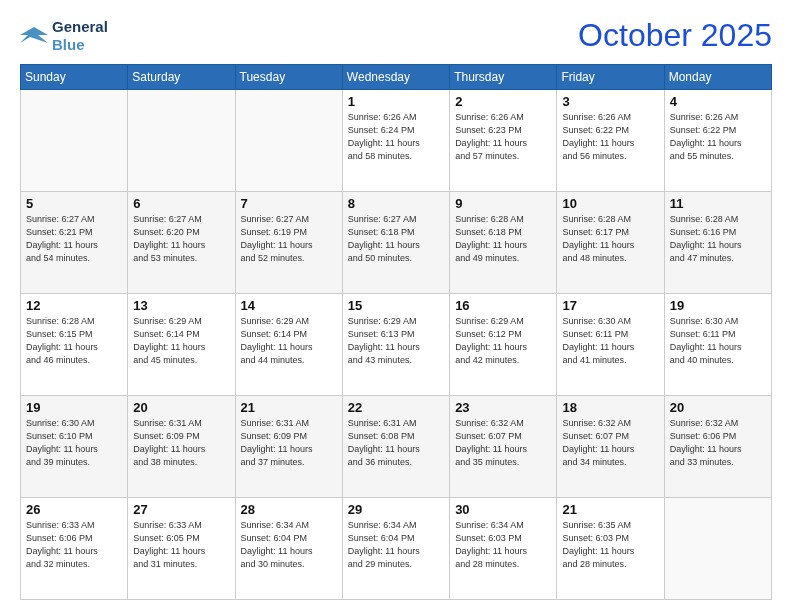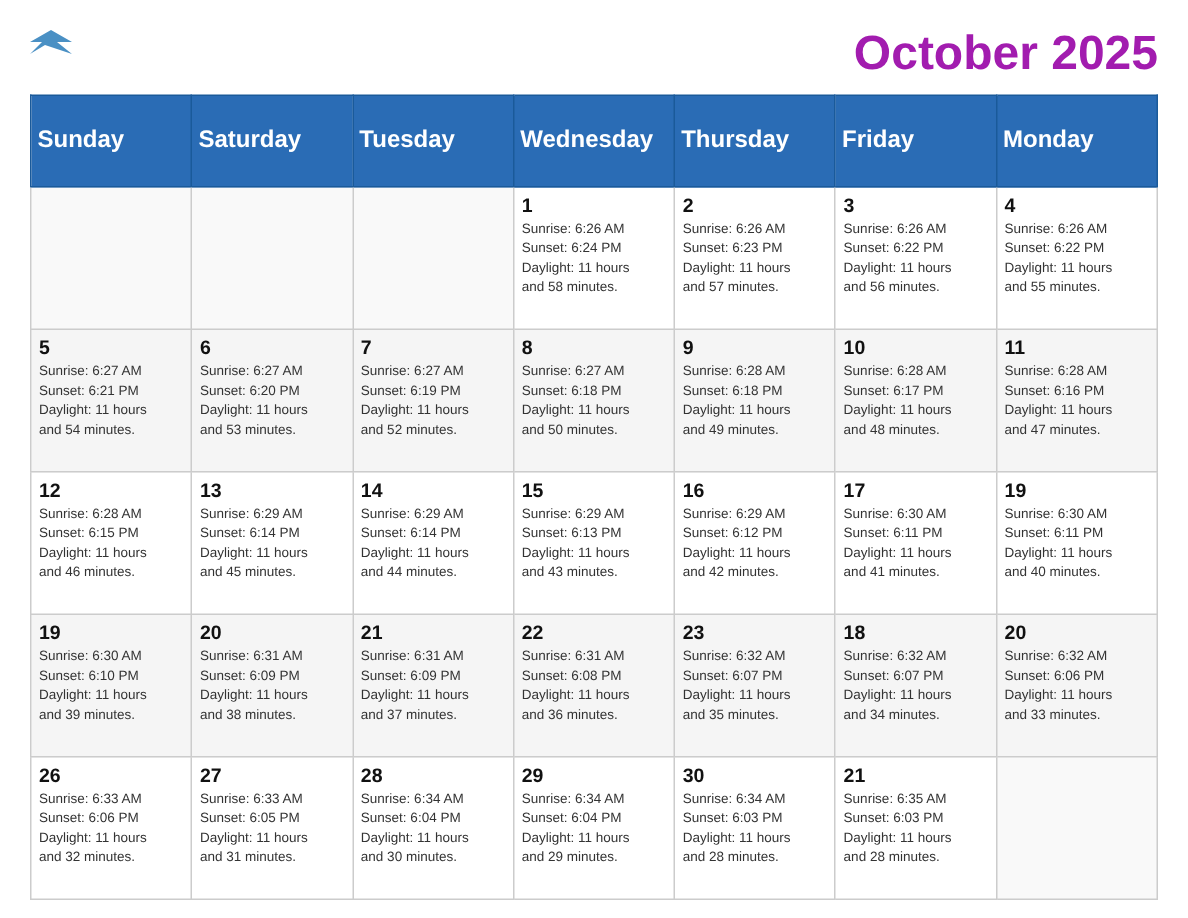--- a/index.html
+++ b/index.html
@@ -30,42 +30,42 @@
     }
     .logo-bird {
       width: 28px;
       height: 22px;
     }
     .title-block {
       text-align: right;
     }
     .month-title {
       font-size: 32px;
-      font-weight: bold;
-      color: #a21caf;
+      font-weight: normal;
+      color: #1d4ed8;
       line-height: 1.1;
     }
     .subtitle {
       font-size: 14px;
       color: #333;
       margin-top: 2px;
     }
     .calendar {
       flex: 1;
       border: 1px solid #ccc;
       border-collapse: collapse;
       width: 100%;
       table-layout: fixed;
     }
     .calendar th {
       background: #2a6cb5;
       color: #fff;
-      font-size: 16px;
-      font-weight: bold;
-      padding: 21px 4px;
+      font-size: 12px;
+      font-weight: normal;
+      padding: 5px 4px;
       text-align: left;
       border: 1px solid #1a5a9a;
     }
     .calendar td {
       border: 1px solid #ccc;
       vertical-align: top;
       padding: 4px 5px;
       font-size: 9.5px;
       color: #222;
       height: 82px;
@@ -92,20 +92,24 @@
   </style>
 </head>
 <body>
 
 <div class="page">
   <div class="header">
     <div class="logo">
       <svg class="logo-bird" viewBox="0 0 28 22" xmlns="http://www.w3.org/2000/svg">
         <polygon points="14,2 28,10 18,10 28,18 10,12 0,18 8,10 0,10" fill="#4a90c4"></polygon>
       </svg>
+      <div>
+        <div style="font-size:15px;font-weight:bold;color:#1a3a5c;line-height:1.2;">General</div>
+        <div style="font-size:15px;font-weight:bold;color:#4a90c4;line-height:1.2;">Blue</div>
+      </div>
     </div>
     <div class="title-block">
       <div class="month-title">October 2025</div>
     </div>
   </div>
 
   <table class="calendar">
     <thead>
       <tr>
       <th>Sunday</th>

